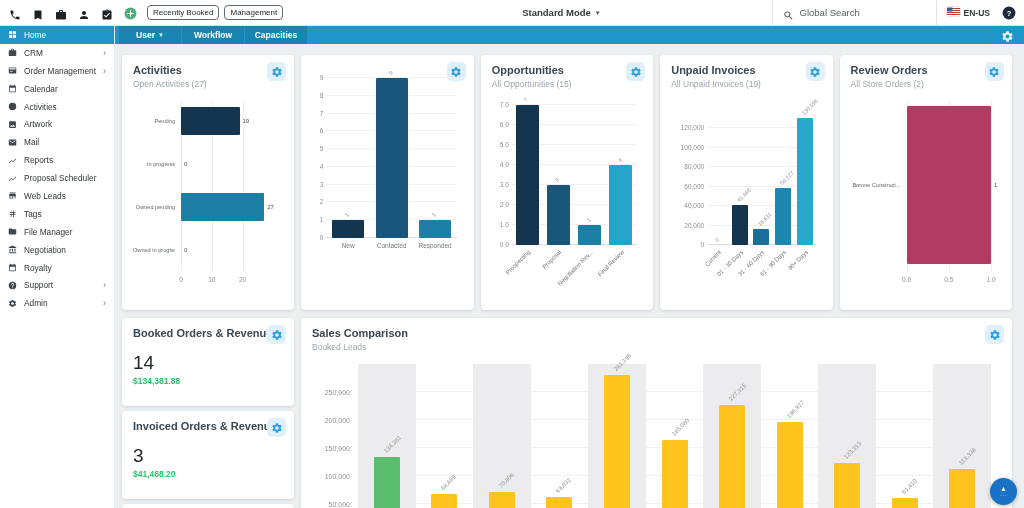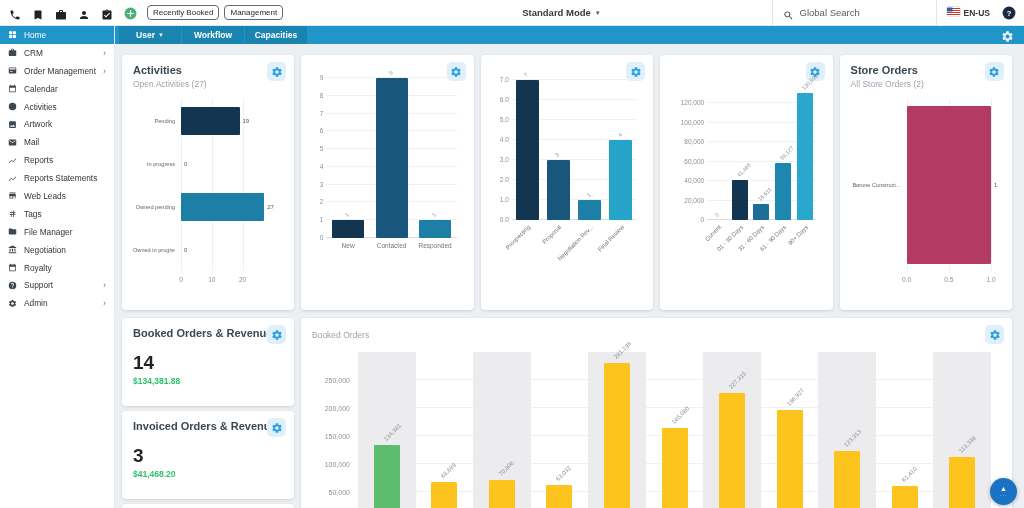--- a/index.html
+++ b/index.html
@@ -55,21 +55,21 @@
 .main{position:absolute;top:44px;left:115px;right:0;bottom:0;background:#edf0f3;overflow:hidden}
 .row1{position:absolute;left:7px;top:11px;right:12px;height:255px;display:grid;grid-template-columns:repeat(5,1fr);gap:7px}
 .row2{position:absolute;left:7px;top:274px;right:12px;display:grid;grid-template-columns:172px 1fr;gap:7px;align-items:start}
 .card{background:#fff;border-radius:4px;box-shadow:0 1px 3px rgba(20,30,40,.14);padding:9px 11px;position:relative}
 .card-hd h3{font-size:11px;color:#3a4750;font-weight:bold}
 .card .sub{font-size:8.5px;color:#9aa4ad;margin-top:3px}
 .gear-btn{position:absolute;top:7px;right:8px;width:19px;height:19px;border:none;border-radius:5px;background:#e0f0fb;display:flex;align-items:center;justify-content:center;cursor:pointer}
 .gear-btn svg{width:12px;height:12px;fill:#2d9fdb}
 .col-left{display:flex;flex-direction:column;gap:5px}
 .stat-card{height:88px}
-.stat-count{font-size:19px;font-weight:bold;color:#1f2428;margin-top:13px}
+.stat-count{font-size:19px;font-weight:normal;color:#1f2428;margin-top:13px}
 .stat-amount{font-size:8.5px;color:#2dc26b;margin-top:2px;font-weight:bold}
 .stub-card{height:40px}
 .sales-card{height:240px}
 
 
 .chart{position:relative;margin-top:2px}
 .gl-h{position:absolute;left:0;right:0;height:1px;background:#f0f1f3}
 .gl-h.base{background:#d9dce0}
 .gl-v{position:absolute;top:0;bottom:0;width:1px;background:#eceef0}
 .ytick{position:absolute;right:3px;font-size:6.5px;color:#8b9096;white-space:nowrap}
@@ -223,21 +223,21 @@
       <div class="side-item">
         <span class="s-ic"><svg viewBox="0 0 24 24">
             <path d="M3.5 18.49l6-6.01 4 4L22 7.92l-1.41-1.41-7.09 7.97-4-4L2 17.08z"></path>
           </svg></span>
         <span class="lbl">Reports</span>
       </div>
       <div class="side-item">
         <span class="s-ic"><svg viewBox="0 0 24 24">
             <path d="M3.5 18.49l6-6.01 4 4L22 7.92l-1.41-1.41-7.09 7.97-4-4L2 17.08z"></path>
           </svg></span>
-        <span class="lbl">Reports Statements</span>
+        <span class="lbl">Proposal Scheduler</span>
       </div>
       <div class="side-item">
         <span class="s-ic"><svg viewBox="0 0 24 24">
             <path d="M20 4H4v2h16V4zm1 10v-2l-1-5H4l-1 5v2h1v6h10v-6h4v6h2v-6h1zm-9 4H6v-4h6v4z"></path>
           </svg></span>
         <span class="lbl">Web Leads</span>
       </div>
       <div class="side-item">
         <span class="s-ic"><svg viewBox="0 0 24 24">
             <path d="M10 3l-.8 5H5v2h3.9l-.6 4H4v2h4l-.8 5h2l.8-5h4l-.8 5h2l.8-5H20v-2h-3.9l.6-4H20V8h-4l.8-5h-2L14 8h-4l.8-5h-2zm3.7 7l-.6 4h-4l.6-4h4z"></path>
@@ -359,20 +359,24 @@
               <div class="ytick" style="bottom: calc(100% - 3px);">9</div>
             </div>
             <div style="position: absolute; left: 14px; right: 6px; top: 176px; display: flex;">
               <div class="cat">New</div>
               <div class="cat">Contacted</div>
               <div class="cat">Responded</div>
             </div>
           </div>
       </article>
       <article class="card">
+        <div class="card-hd">
+            <h3>Opportunities</h3>
+        <div class="sub">All Opportunities (15)</div>
+          </div>
         <button class="gear-btn">
             <svg viewBox="0 0 24 24">
               <path d="M19.14 12.94c.04-.3.06-.61.06-.94 0-.32-.02-.64-.07-.94l2.03-1.58c.18-.14.23-.41.12-.61l-1.92-3.32c-.12-.22-.37-.29-.59-.22l-2.39.96c-.5-.38-1.03-.7-1.62-.94l-.36-2.54c-.04-.24-.24-.41-.48-.41h-3.84c-.24 0-.43.17-.47.41l-.36 2.54c-.59.24-1.13.57-1.62.94l-2.39-.96c-.22-.08-.47 0-.59.22L2.74 8.87c-.12.21-.08.47.12.61l2.03 1.58c-.05.3-.09.63-.09.94s.02.64.07.94l-2.03 1.58c-.18.14-.23.41-.12.61l1.92 3.32c.12.22.37.29.59.22l2.39-.96c.5.38 1.03.7 1.62.94l.36 2.54c.05.24.24.41.48.41h3.84c.24 0 .44-.17.47-.41l.36-2.54c.59-.24 1.13-.56 1.62-.94l2.39.96c.22.08.47 0 .59-.22l1.92-3.32c.12-.22.07-.47-.12-.61l-2.01-1.58zM12 15.6c-1.98 0-3.6-1.62-3.6-3.6s1.62-3.6 3.6-3.6 3.6 1.62 3.6 3.6-1.62 3.6-3.6 3.6z"></path>
             </svg>
           </button>
         <div class="chart" style="height: 194px;">
             <div style="position: absolute; left: 20px; right: 6px; top: 14px; height: 140px;">
               <div class="gl-h base" style="bottom: 0%;"></div>
               <div class="gl-h" style="bottom: 14.2857%;"></div>
               <div class="gl-h" style="bottom: 28.5714%;"></div>
@@ -412,20 +416,24 @@
             </div>
             <div style="position: absolute; left: 20px; right: 6px; top: 154px; height: 40px;">
               <div class="rcat" style="left: calc(12.5% - 100px);">Prospecting</div>
               <div class="rcat" style="left: calc(37.5% - 100px);">Proposal</div>
               <div class="rcat" style="left: calc(62.5% - 100px);">Negotiation Rev...</div>
               <div class="rcat" style="left: calc(87.5% - 100px);">Final Review</div>
             </div>
           </div>
       </article>
       <article class="card">
+        <div class="card-hd">
+            <h3>Unpaid Invoices</h3>
+        <div class="sub">All Unpaid Invoices (19)</div>
+          </div>
         <button class="gear-btn">
             <svg viewBox="0 0 24 24">
               <path d="M19.14 12.94c.04-.3.06-.61.06-.94 0-.32-.02-.64-.07-.94l2.03-1.58c.18-.14.23-.41.12-.61l-1.92-3.32c-.12-.22-.37-.29-.59-.22l-2.39.96c-.5-.38-1.03-.7-1.62-.94l-.36-2.54c-.04-.24-.24-.41-.48-.41h-3.84c-.24 0-.43.17-.47.41l-.36 2.54c-.59.24-1.13.57-1.62.94l-2.39-.96c-.22-.08-.47 0-.59.22L2.74 8.87c-.12.21-.08.47.12.61l2.03 1.58c-.05.3-.09.63-.09.94s.02.64.07.94l-2.03 1.58c-.18.14-.23.41-.12.61l1.92 3.32c.12.22.37.29.59.22l2.39-.96c.5.38 1.03.7 1.62.94l.36 2.54c.05.24.24.41.48.41h3.84c.24 0 .44-.17.47-.41l.36-2.54c.59-.24 1.13-.56 1.62-.94l2.39.96c.22.08.47 0 .59-.22l1.92-3.32c.12-.22.07-.47-.12-.61l-2.01-1.58zM12 15.6c-1.98 0-3.6-1.62-3.6-3.6s1.62-3.6 3.6-3.6 3.6 1.62 3.6 3.6-1.62 3.6-3.6 3.6z"></path>
             </svg>
           </button>
         <div class="chart" style="height: 194px;">
             <div style="position: absolute; left: 36px; right: 6px; top: 18px; height: 136px;">
               <div class="gl-h base" style="bottom: 0%;"></div>
               <div class="gl-h" style="bottom: 14.2857%;"></div>
               <div class="gl-h" style="bottom: 28.5714%;"></div>
@@ -469,21 +477,21 @@
               <div class="rcat" style="left: calc(10% - 100px);">Current</div>
               <div class="rcat" style="left: calc(30% - 100px);">01 - 30 Days</div>
               <div class="rcat" style="left: calc(50% - 100px);">31 - 60 Days</div>
               <div class="rcat" style="left: calc(70% - 100px);">61 - 90 Days</div>
               <div class="rcat" style="left: calc(90% - 100px);">90+ Days</div>
             </div>
           </div>
       </article>
       <article class="card">
         <div class="card-hd">
-            <h3>Store Orders</h3>
+            <h3>Review Orders</h3>
         <div class="sub">All Store Orders (2)</div>
           </div>
         <button class="gear-btn">
             <svg viewBox="0 0 24 24">
               <path d="M19.14 12.94c.04-.3.06-.61.06-.94 0-.32-.02-.64-.07-.94l2.03-1.58c.18-.14.23-.41.12-.61l-1.92-3.32c-.12-.22-.37-.29-.59-.22l-2.39.96c-.5-.38-1.03-.7-1.62-.94l-.36-2.54c-.04-.24-.24-.41-.48-.41h-3.84c-.24 0-.43.17-.47.41l-.36 2.54c-.59.24-1.13.57-1.62.94l-2.39-.96c-.22-.08-.47 0-.59.22L2.74 8.87c-.12.21-.08.47.12.61l2.03 1.58c-.05.3-.09.63-.09.94s.02.64.07.94l-2.03 1.58c-.18.14-.23.41-.12.61l1.92 3.32c.12.22.37.29.59.22l2.39-.96c.5.38 1.03.7 1.62.94l.36 2.54c.05.24.24.41.48.41h3.84c.24 0 .44-.17.47-.41l.36-2.54c.59-.24 1.13-.56 1.62-.94l2.39.96c.22.08.47 0 .59-.22l1.92-3.32c.12-.22.07-.47-.12-.61l-2.01-1.58zM12 15.6c-1.98 0-3.6-1.62-3.6-3.6s1.62-3.6 3.6-3.6 3.6 1.62 3.6 3.6-1.62 3.6-3.6 3.6z"></path>
             </svg>
           </button>
         <div class="chart" style="height: 194px;">
             <div style="position: absolute; left: 56px; right: 10px; top: 8px; height: 172px;">
               <div class="gl-v" style="left: 0%;"></div>
@@ -523,21 +531,22 @@
                 <path d="M19.14 12.94c.04-.3.06-.61.06-.94 0-.32-.02-.64-.07-.94l2.03-1.58c.18-.14.23-.41.12-.61l-1.92-3.32c-.12-.22-.37-.29-.59-.22l-2.39.96c-.5-.38-1.03-.7-1.62-.94l-.36-2.54c-.04-.24-.24-.41-.48-.41h-3.84c-.24 0-.43.17-.47.41l-.36 2.54c-.59.24-1.13.57-1.62.94l-2.39-.96c-.22-.08-.47 0-.59.22L2.74 8.87c-.12.21-.08.47.12.61l2.03 1.58c-.05.3-.09.63-.09.94s.02.64.07.94l-2.03 1.58c-.18.14-.23.41-.12.61l1.92 3.32c.12.22.37.29.59.22l2.39-.96c.5.38 1.03.7 1.62.94l.36 2.54c.05.24.24.41.48.41h3.84c.24 0 .44-.17.47-.41l.36-2.54c.59-.24 1.13-.56 1.62-.94l2.39.96c.22.08.47 0 .59-.22l1.92-3.32c.12-.22.07-.47-.12-.61l-2.01-1.58zM12 15.6c-1.98 0-3.6-1.62-3.6-3.6s1.62-3.6 3.6-3.6 3.6 1.62 3.6 3.6-1.62 3.6-3.6 3.6z"></path>
               </svg>
             </button>
           <div class="stat-count">3</div>
           <div class="stat-amount">$41,468.20</div>
         </article>
         <article class="card stub-card"></article>
       </div>
       <article class="card sales-card">
         <div class="card-hd">
-        <div class="sub">Booked Orders</div>
+            <h3>Sales Comparison</h3>
+        <div class="sub">Booked Leads</div>
           </div>
         <button class="gear-btn">
             <svg viewBox="0 0 24 24">
               <path d="M19.14 12.94c.04-.3.06-.61.06-.94 0-.32-.02-.64-.07-.94l2.03-1.58c.18-.14.23-.41.12-.61l-1.92-3.32c-.12-.22-.37-.29-.59-.22l-2.39.96c-.5-.38-1.03-.7-1.62-.94l-.36-2.54c-.04-.24-.24-.41-.48-.41h-3.84c-.24 0-.43.17-.47.41l-.36 2.54c-.59.24-1.13.57-1.62.94l-2.39-.96c-.22-.08-.47 0-.59.22L2.74 8.87c-.12.21-.08.47.12.61l2.03 1.58c-.05.3-.09.63-.09.94s.02.64.07.94l-2.03 1.58c-.18.14-.23.41-.12.61l1.92 3.32c.12.22.37.29.59.22l2.39-.96c.5.38 1.03.7 1.62.94l.36 2.54c.05.24.24.41.48.41h3.84c.24 0 .44-.17.47-.41l.36-2.54c.59-.24 1.13-.56 1.62-.94l2.39.96c.22.08.47 0 .59-.22l1.92-3.32c.12-.22.07-.47-.12-.61l-2.01-1.58zM12 15.6c-1.98 0-3.6-1.62-3.6-3.6s1.62-3.6 3.6-3.6 3.6 1.62 3.6 3.6-1.62 3.6-3.6 3.6z"></path>
             </svg>
           </button>
         <div class="chart sc" style="margin-left: 46px; margin-right: 10px; margin-top: 12px; height: 168px;">
             <div class="gl-h" style="bottom: 83.3333%;"></div>
             <div class="ytick" style="right: auto; left: -46px; width: 38px; text-align: right; bottom: calc(83.3333% - 4px);">250,000</div>
             <div class="gl-h" style="bottom: 66.6667%;"></div>

